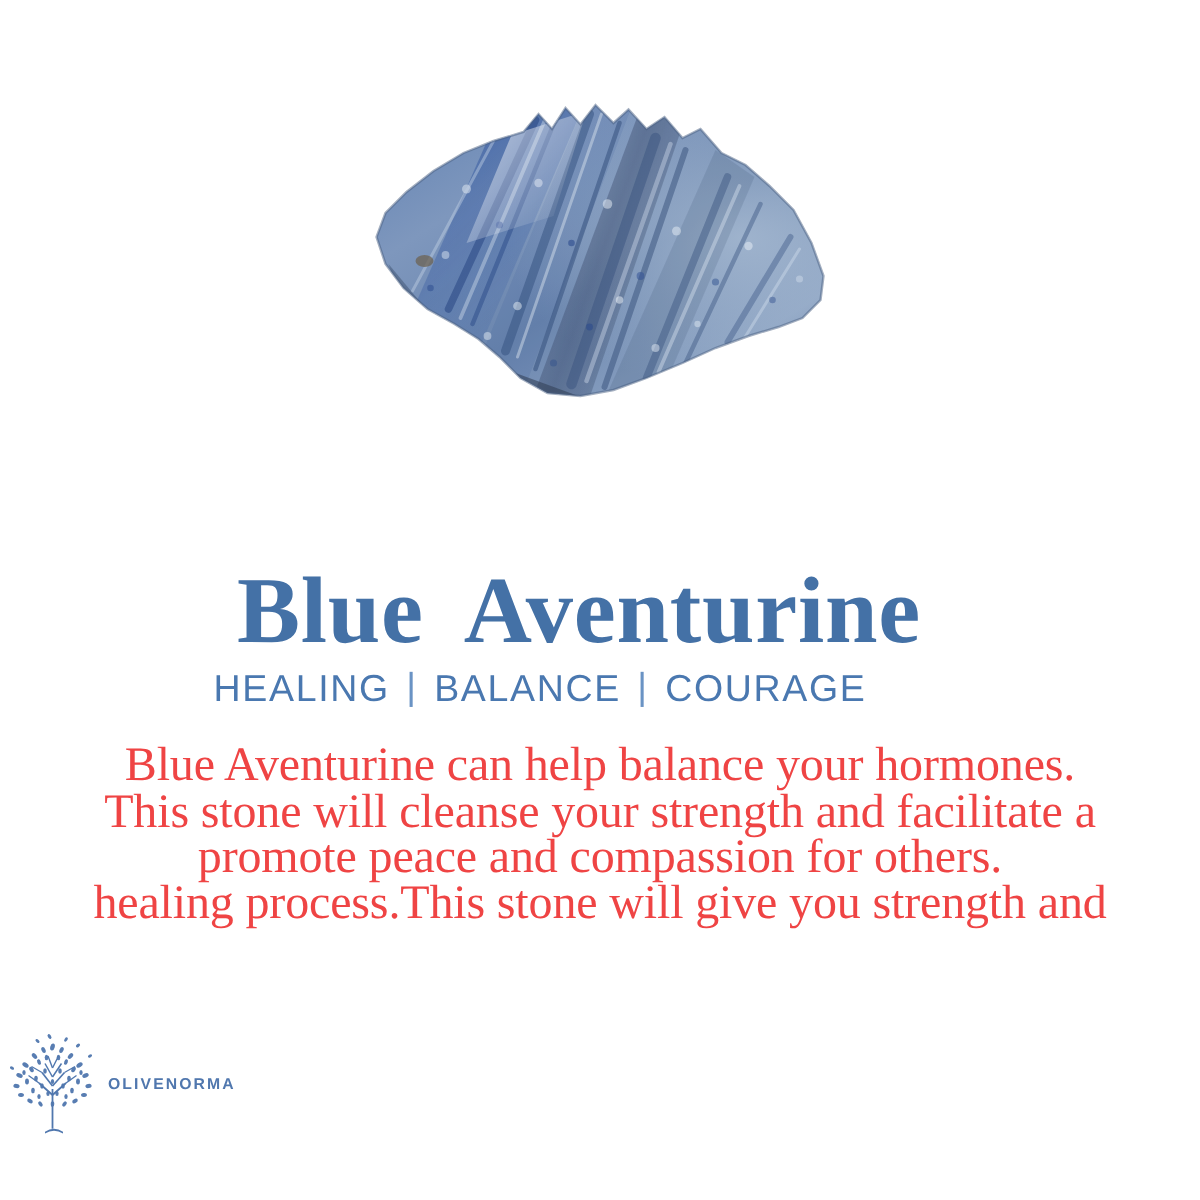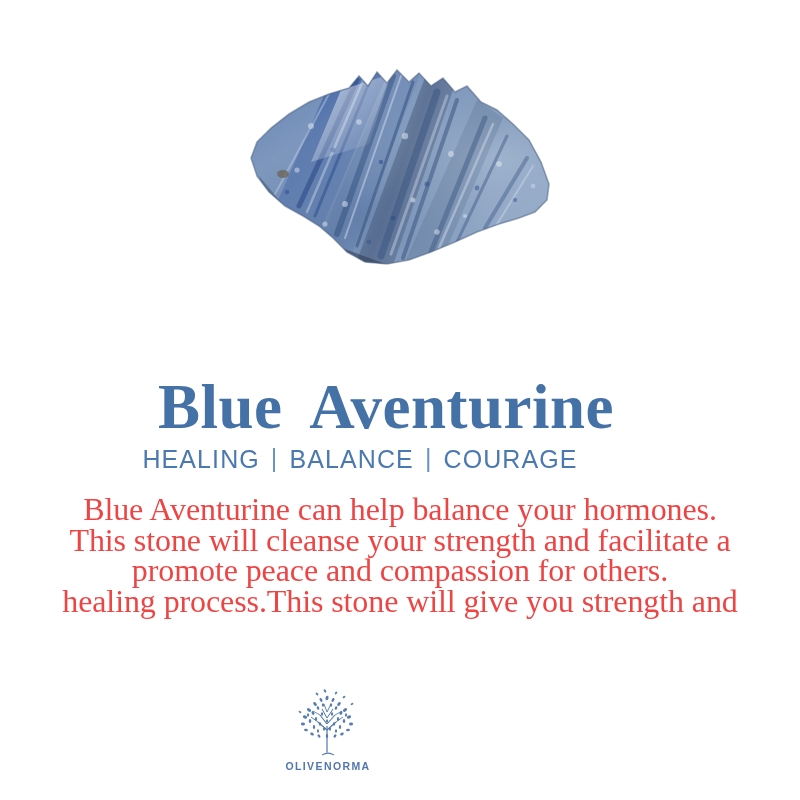--- a/index.html
+++ b/index.html
@@ -98,21 +98,21 @@
   }
   .body-copy .line { display: block; white-space: nowrap; }
 
   
   .logo {
     position: absolute;
     left: 0;
     top: 686px;
     width: 656px;
     display: flex;
-    flex-direction: column;
+    flex-direction: row;
     align-items: center;
   }
   .logo-mark {
     width: 72px;
     height: 72px;
     display: block;
   }
   .logo-word {
     margin-top: 2px;
     font-family: "Liberation Sans", "DejaVu Sans", sans-serif;

